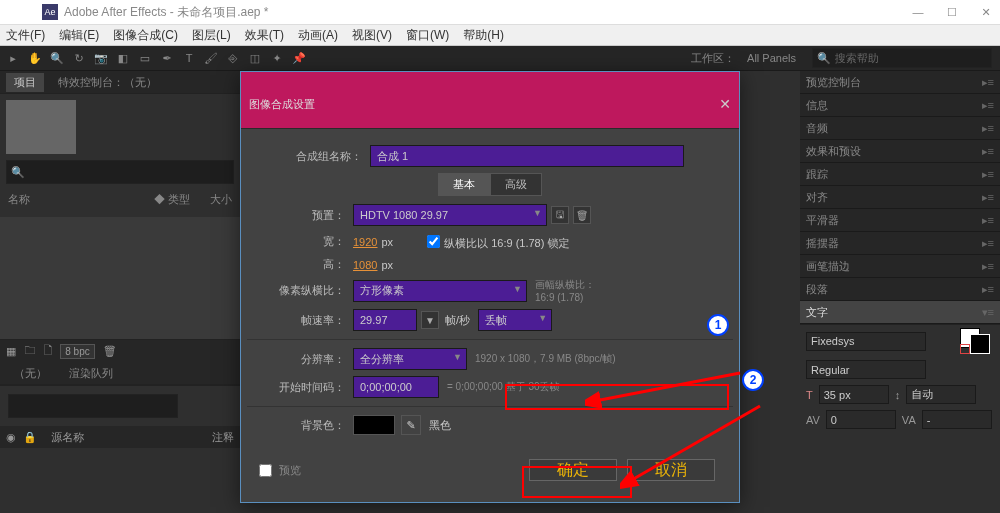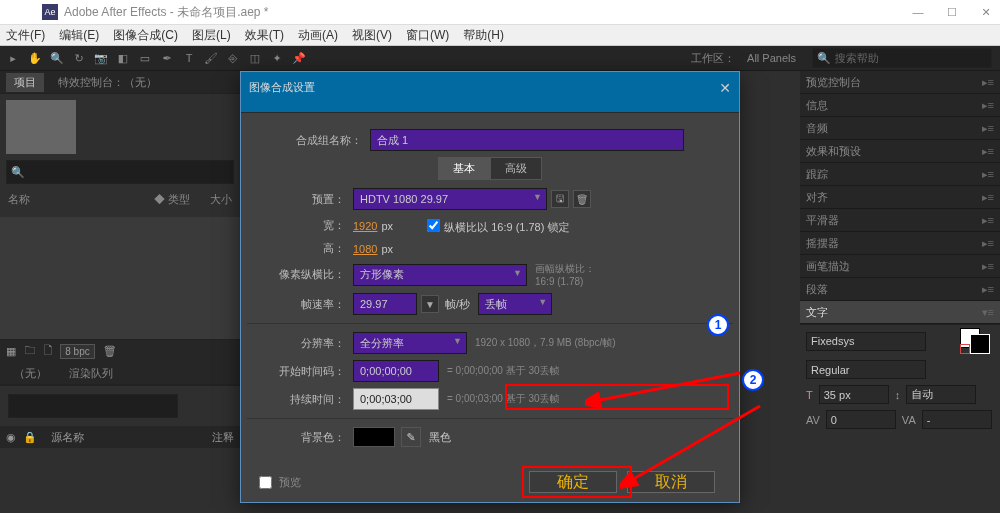--- a/index.html
+++ b/index.html
@@ -46,21 +46,21 @@
   .chip{padding:1px 4px;border:1px solid #555;background:#333;font-size:10px;}
   
   .lower-left{height:130px;background:var(--bg-panel);border-top:1px solid #222;}
   
   .rstrip{height:22px;background:var(--bg-dark);border-bottom:1px solid #1a1a1a;display:flex;align-items:center;padding:0 6px;color:#888;}
   .rstrip .caret{margin-left:auto;color:#666;}
   
   .char-panel{height:120px;background:var(--bg-panel);border-top:1px solid #222;padding:0;}
   
   .modal{position:absolute;left:240px;top:0px;width:498px;height:430px;background:#424242;border:1px solid var(--border-dlg);box-shadow:0 4px 20px rgba(0,0,0,.5);}
-  .modal-title{height:24px;background:#0369a1;display:flex;align-items:flex-start;padding:8px 8px;color:#ddd;border-bottom:1px solid #2a2a2a;}
+  .modal-title{height:24px;background:#be185d;display:flex;align-items:flex-end;padding:16px 8px;color:#ddd;border-bottom:1px solid #2a2a2a;}
   .modal-title .close{margin-left:auto;color:#ccc;cursor:pointer;font-size:14px;}
   .modal-body{padding:10px 14px;}
   .row{display:flex;align-items:center;margin:6px 0;font-size:11px;}
   .row .lbl{width:90px;text-align:right;margin-right:8px;color:#bbb;}
   .input-like{background:#4c1d95;border:1px solid #1a1a1a;padding:2px 6px;height:16px;display:flex;align-items:center;color:#ccc;}
   .input-wide{width:300px;}
   .dd{width:160px;position:relative;}
   .ddcaret{position:absolute;right:4px;top:3px;color:#888;font-size:9px;}
   .link-num{color:var(--text-orange);text-decoration:underline;cursor:pointer;}
   .hint{color:#888;margin-left:8px;font-size:10px;}
@@ -323,25 +323,20 @@
         </div>
         <span class="hint">1920 x 1080，7.9 MB (8bpc/帧)</span>
       </div>
 
       <div class="row">
         <span class="lbl">开始时间码：</span>
         <div class="input-like" style="width:72px;">0;00;00;00</div>
         <span class="hint">= 0;00;00;00 基于 30丢帧</span>
       </div>
 
-      <div class="row">
-        <span class="lbl">持续时间：</span>
-        <div class="input-like" style="width:72px;background:#ddd;color:#222;border-color:#888;">0;00;03;00</div>
-        <span class="hint">= 0;00;03;00 基于 30丢帧</span>
-      </div>
 
       <div class="sep-line"></div>
 
       <div class="row">
         <span class="lbl">背景色：</span>
         <div class="swatch"></div>
         <div class="eyedrop">✎</div>
         <span style="margin-left:8px;">黑色</span>
       </div>
 

